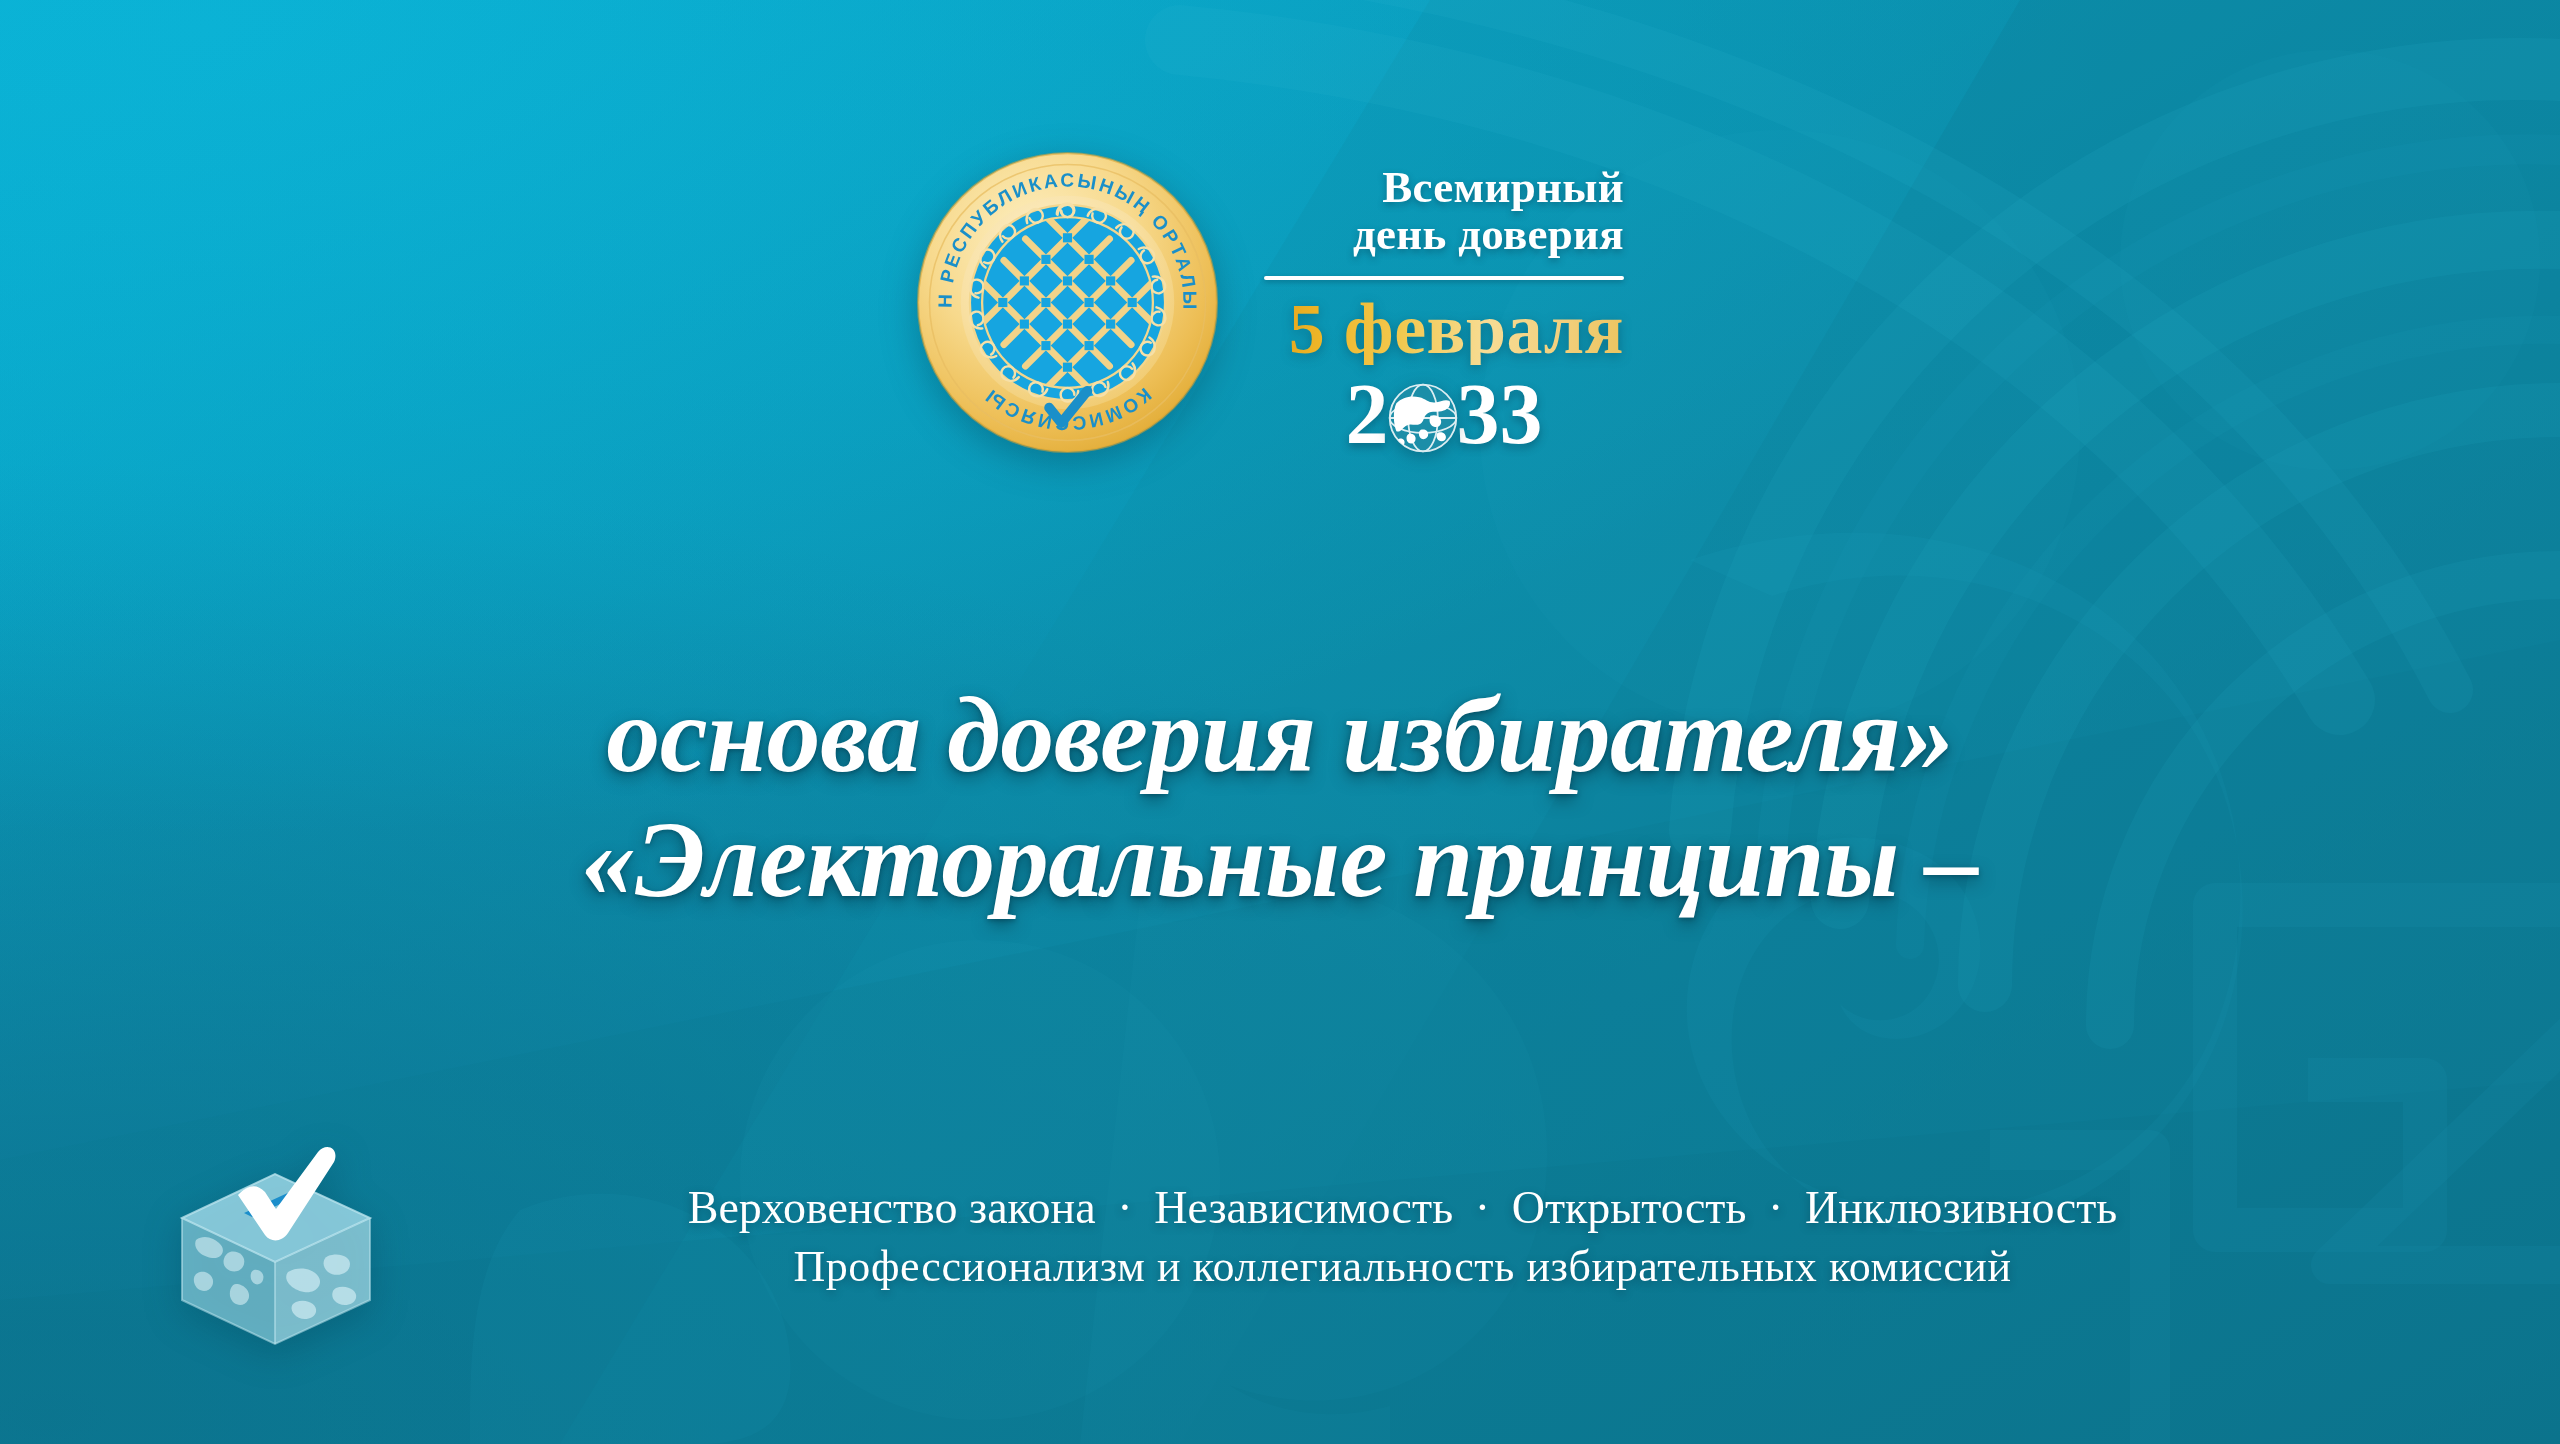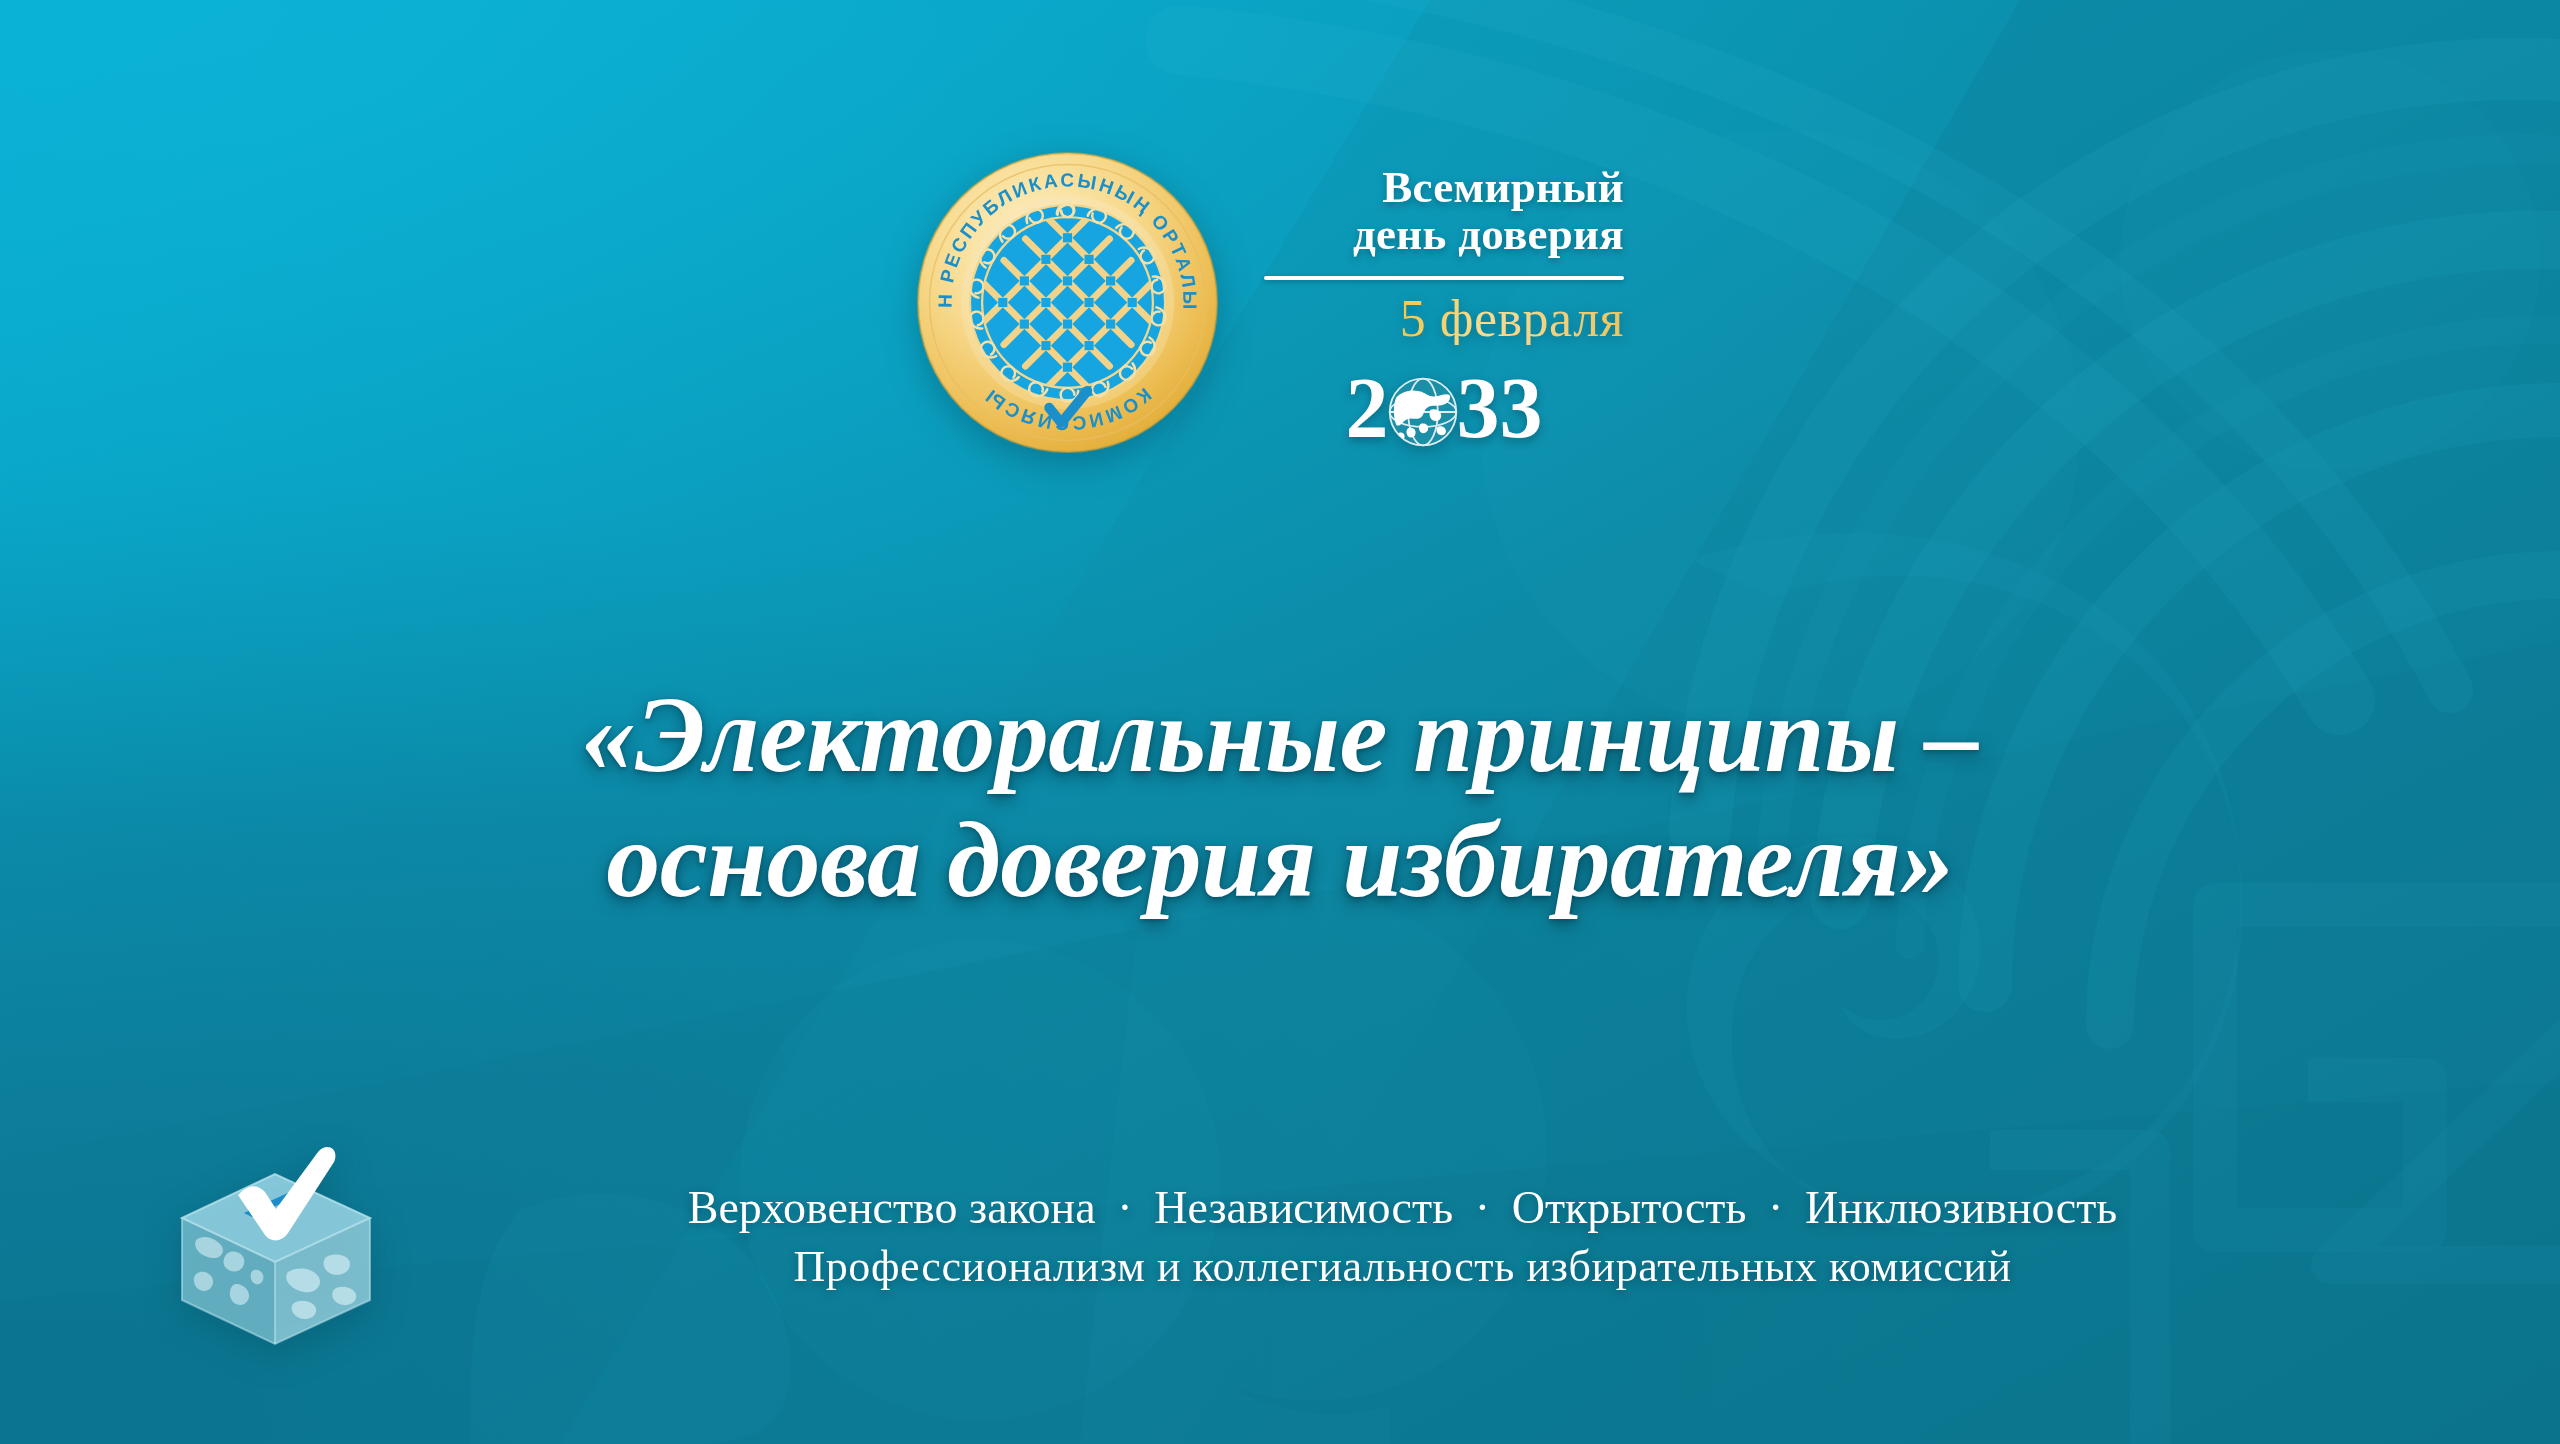--- a/index.html
+++ b/index.html
@@ -45,27 +45,27 @@
     text-shadow:0 3px 7px rgba(0,45,62,.38);
     white-space:nowrap;
   }
   .rule{
     height:4px;width:100%;
     background:#ffffff;border-radius:2px;
     margin:17px 0 13px 0;
     box-shadow:0 2px 5px rgba(0,45,62,.32);
   }
   .dateline{
-    font-size:52px;font-weight:normal;line-height:1;
+    font-size:72px;font-weight:bold;line-height:1;
     letter-spacing:.5px;white-space:nowrap;
     background:linear-gradient(95deg,#e2a018 0%,#eeb528 16%,#f2c84e 38%,#f7dc94 62%,#f3d180 80%,#ecc45f 100%);
     -webkit-background-clip:text;background-clip:text;
     color:transparent;-webkit-text-fill-color:transparent;
     filter:drop-shadow(0 3px 6px rgba(0,45,62,.34));
-    margin-bottom:20px;
+    margin-bottom:6px;
   }
   .yearline{
     display:flex;align-items:center;justify-content:center;
     gap:0px;line-height:1;white-space:nowrap;
   }
   .yearline .d{
     font-size:86px;font-weight:bold;color:#ffffff;
     text-shadow:0 4px 9px rgba(0,45,62,.38);
   }
   .globe{width:74px;height:74px;flex:none;margin:0 -3px;position:relative;top:4px;
@@ -363,22 +363,22 @@
               <line x1="5" y1="50" x2="95" y2="50"></line>
             </g>
           </svg>
         </span>
         <span class="d">33</span>
       </div>
     </div>
   </div>
 
   <div class="headline">
+    <span class="hl-line">основа доверия избирателя»</span>
     <span class="hl-line">«Электоральные принципы –</span>
-    <span class="hl-line">основа доверия избирателя»</span>
   </div>
 
   <div class="footer">
 
     <div class="ballot">
       <svg viewBox="0 0 215 230" xmlns="http://www.w3.org/2000/svg">
         <defs>
           <clipPath id="frontClip">
               <polygon points="12,96 105,140 105,222 12,178"></polygon>
             </clipPath>

